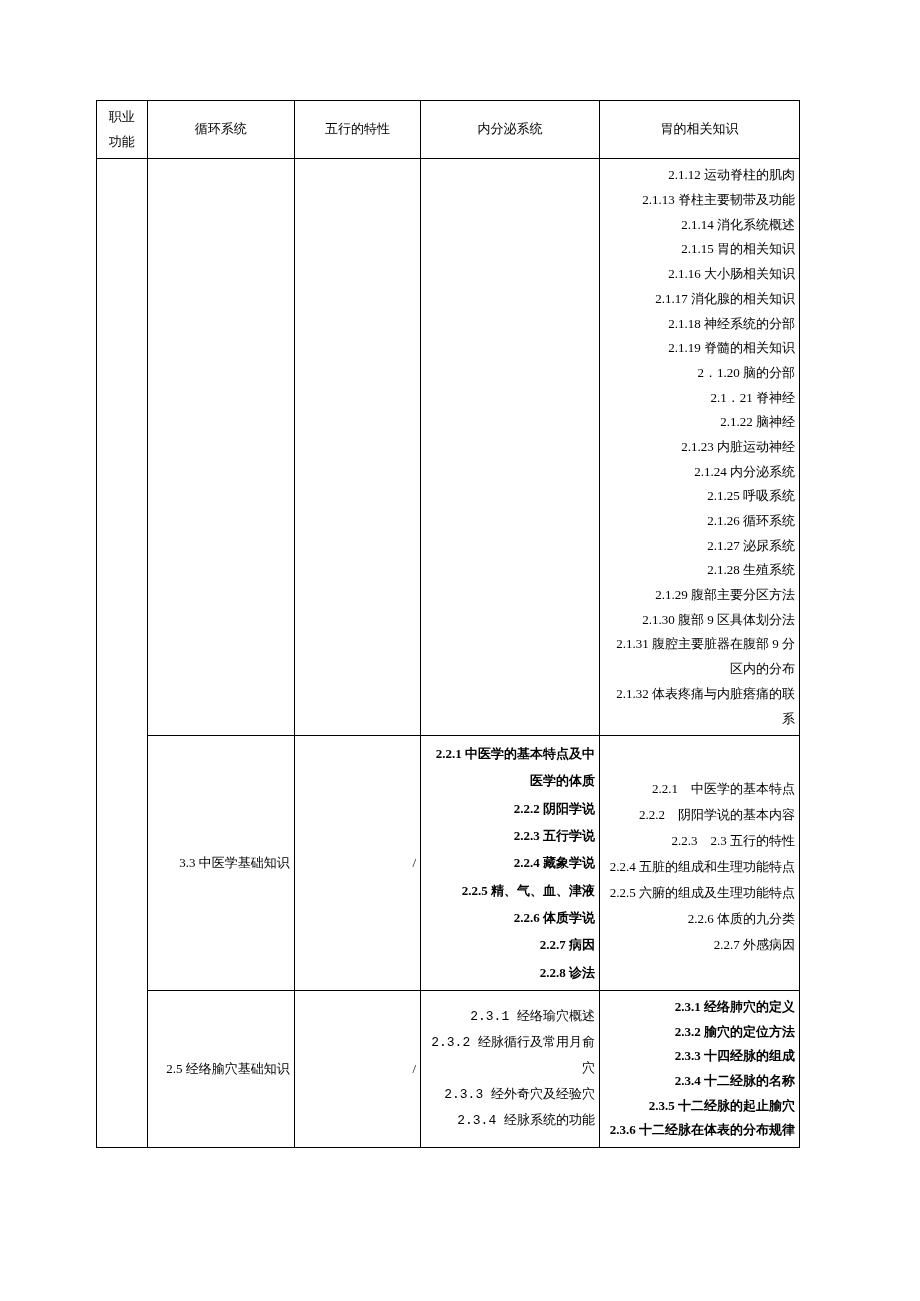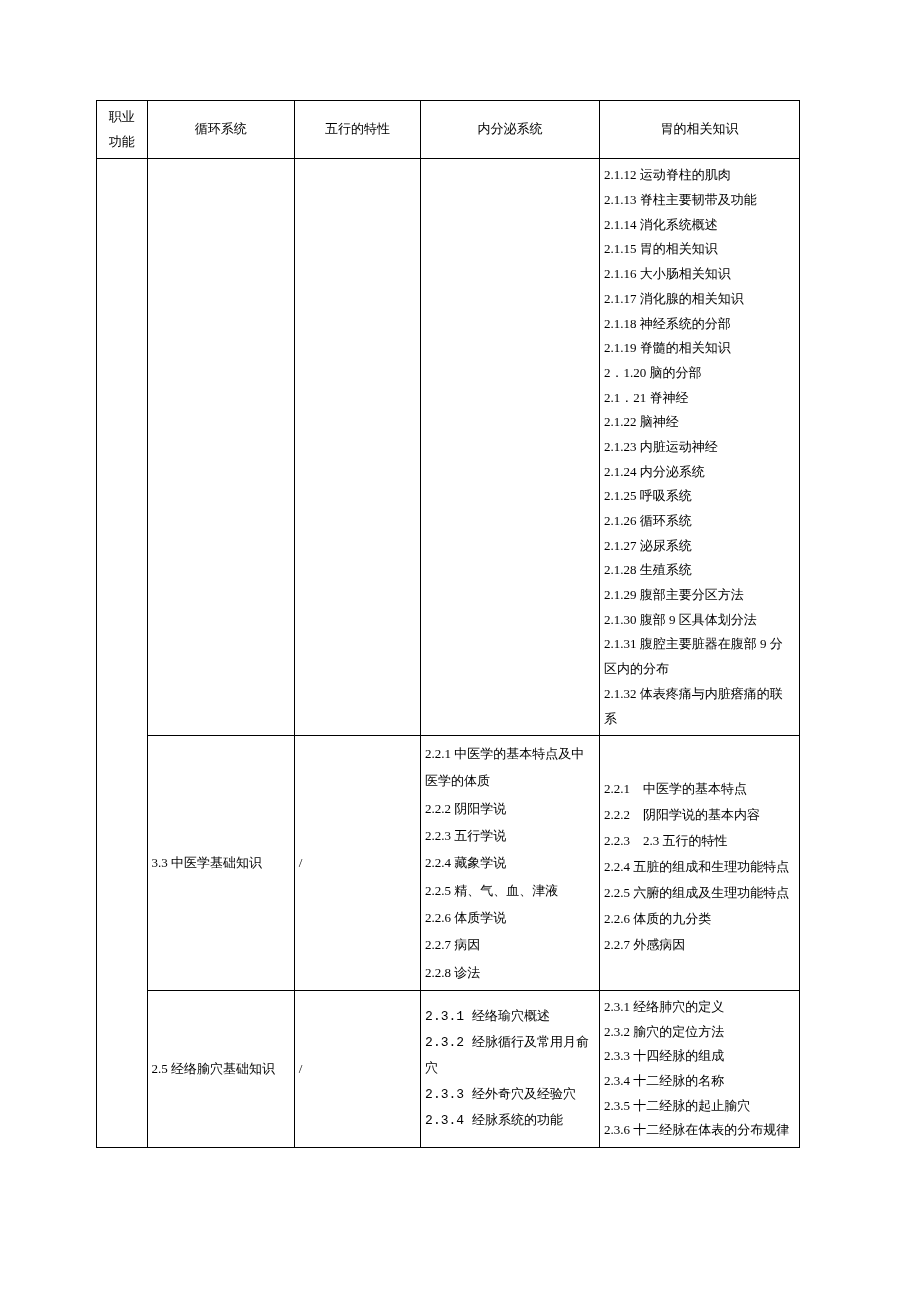--- a/index.html
+++ b/index.html
@@ -29,21 +29,21 @@
   }
   th {
     font-weight: normal;
     text-align: center;
   }
   .col-func { width: 48px; }
   .col-work { width: 140px; }
   .col-skill { width: 120px; }
   .col-know { width: 170px; }
   .col-pts { width: 190px; }
-  .left { text-align: left; }
+  .left { text-align: right; }
   .clip {
     overflow: hidden;
   }
 </style>
 </head>
 <body>
 
 <div class="page">
   <table>
     <colgroup>
@@ -91,21 +91,21 @@
 2.1.29 腹部主要分区方法
 2.1.30 腹部 9 区具体划分法
 2.1.31 腹腔主要脏器在腹部 9 分区内的分布
 2.1.32 体表疼痛与内脏瘩痛的联系
  </td>
       </tr>
       <tr>
         <td class="left">3.3 中医学基础知识</td>
         <td class="left">/</td>
         <td class="left clip" style="height:240px;">
-          <div style="white-space:pre-line;line-height:2.1;">2.2.1 中医学的基本特点及中医学的体质
+          <div style="white-space:pre-line;line-height:2.1;font-weight:bold;">2.2.1 中医学的基本特点及中医学的体质
 2.2.2 阴阳学说
 2.2.3 五行学说
 2.2.4 藏象学说
 2.2.5 精、气、血、津液
 2.2.6 体质学说
 2.2.7 病因
 2.2.8 诊法</div>
         </td>
         <td class="left">
           <div style="white-space:pre-line;line-height:2.0;margin-top:8px;">2.2.1　中医学的基本特点
@@ -119,21 +119,21 @@
       </tr>
       <tr>
         <td class="left">2.5 经络腧穴基础知识</td>
         <td class="left">/</td>
         <td class="left">
           <div style="white-space:pre-line;line-height:2.0;font-family:Liberation Mono, monospace;">2.3.1 经络瑜穴概述
 2.3.2 经脉循行及常用月俞穴
 2.3.3 经外奇穴及经验穴
 2.3.4 经脉系统的功能</div>
         </td>
-        <td class="left" style="white-space: pre-line;">2.3.1 经络肺穴的定义
+        <td class="left" style="white-space: pre-line; font-weight: bold;">2.3.1 经络肺穴的定义
 2.3.2 腧穴的定位方法
 2.3.3 十四经脉的组成
 2.3.4 十二经脉的名称
 2.3.5 十二经脉的起止腧穴
 2.3.6 十二经脉在体表的分布规律</td>
       </tr>
     </tbody>
   </table>
 </div>
 

